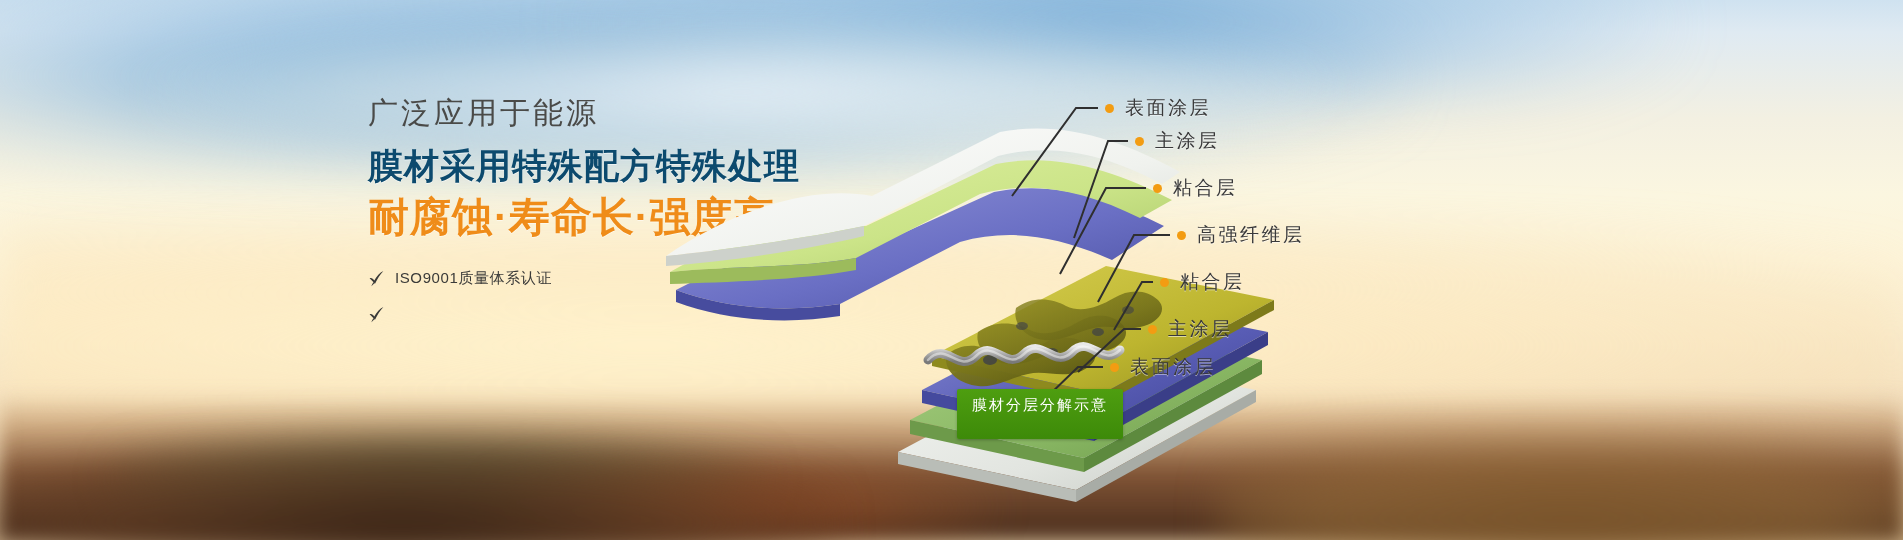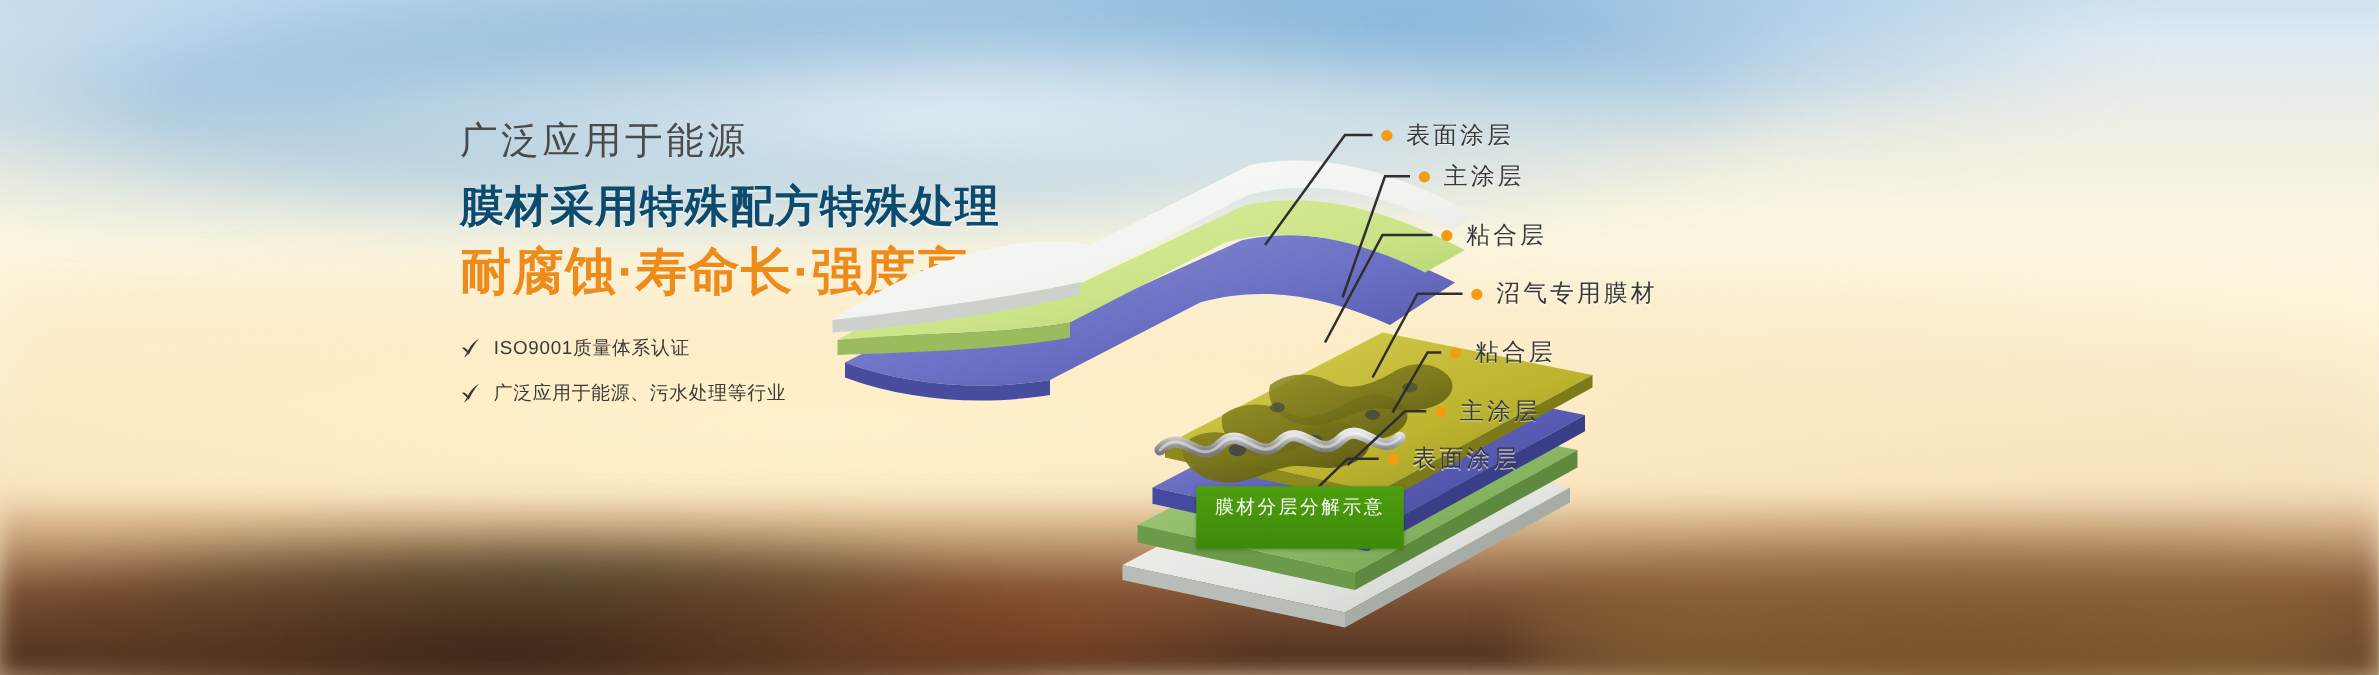--- a/index.html
+++ b/index.html
@@ -155,21 +155,20 @@
         </span>
         <span class="bullet-text">ISO9001质量体系认证</span>
       </div>
       <div class="bullet">
         <span class="check">
           <svg width="17" height="17" viewBox="0 0 17 17">
             <path d="M1.6 8.2 C3.4 7.4 5.0 8.4 6.3 10.6 C8.6 6.0 11.8 2.6 15.4 0.9 C12.2 4.2 9.3 8.6 7.0 13.8 C5.2 11.7 3.5 9.9 1.6 8.2 Z" fill="#3a3a38"></path>
             <path d="M6.6 13.0 C5.5 14.3 4.4 15.4 3.3 16.2 C3.9 14.6 4.7 13.2 5.6 11.9 Z" fill="#3a3a38"></path>
           </svg>
         </span>
-        <span class="bullet-text">广泛应用于能源、污水处理等行业</span>
       </div>
     </div>
   </div>
 
   <div class="illus">
     <svg width="640" height="460" viewBox="0 0 640 460">
       <defs>
         <linearGradient id="gWhiteTop" x1="0" y1="0" x2="1" y2="1">
           <stop offset="0%" stop-color="#ffffff"></stop>
             <stop offset="60%" stop-color="#f0f2ee"></stop>
@@ -291,21 +290,21 @@
     <div class="label" style="left:1135px;top:128px;">
       <span class="dot"></span>
       <span class="label-text">主涂层</span>
     </div>
     <div class="label" style="left:1153px;top:175px;">
       <span class="dot"></span>
       <span class="label-text">粘合层</span>
     </div>
     <div class="label" style="left:1177px;top:222px;">
       <span class="dot"></span>
-      <span class="label-text">沼气专用膜材</span>
+      <span class="label-text">高强纤维层</span>
     </div>
     <div class="label" style="left:1160px;top:269px;">
       <span class="dot"></span>
       <span class="label-text">粘合层</span>
     </div>
     <div class="label" style="left:1148px;top:316px;">
       <span class="dot"></span>
       <span class="label-text">主涂层</span>
     </div>
     <div class="label" style="left:1110px;top:354px;">

